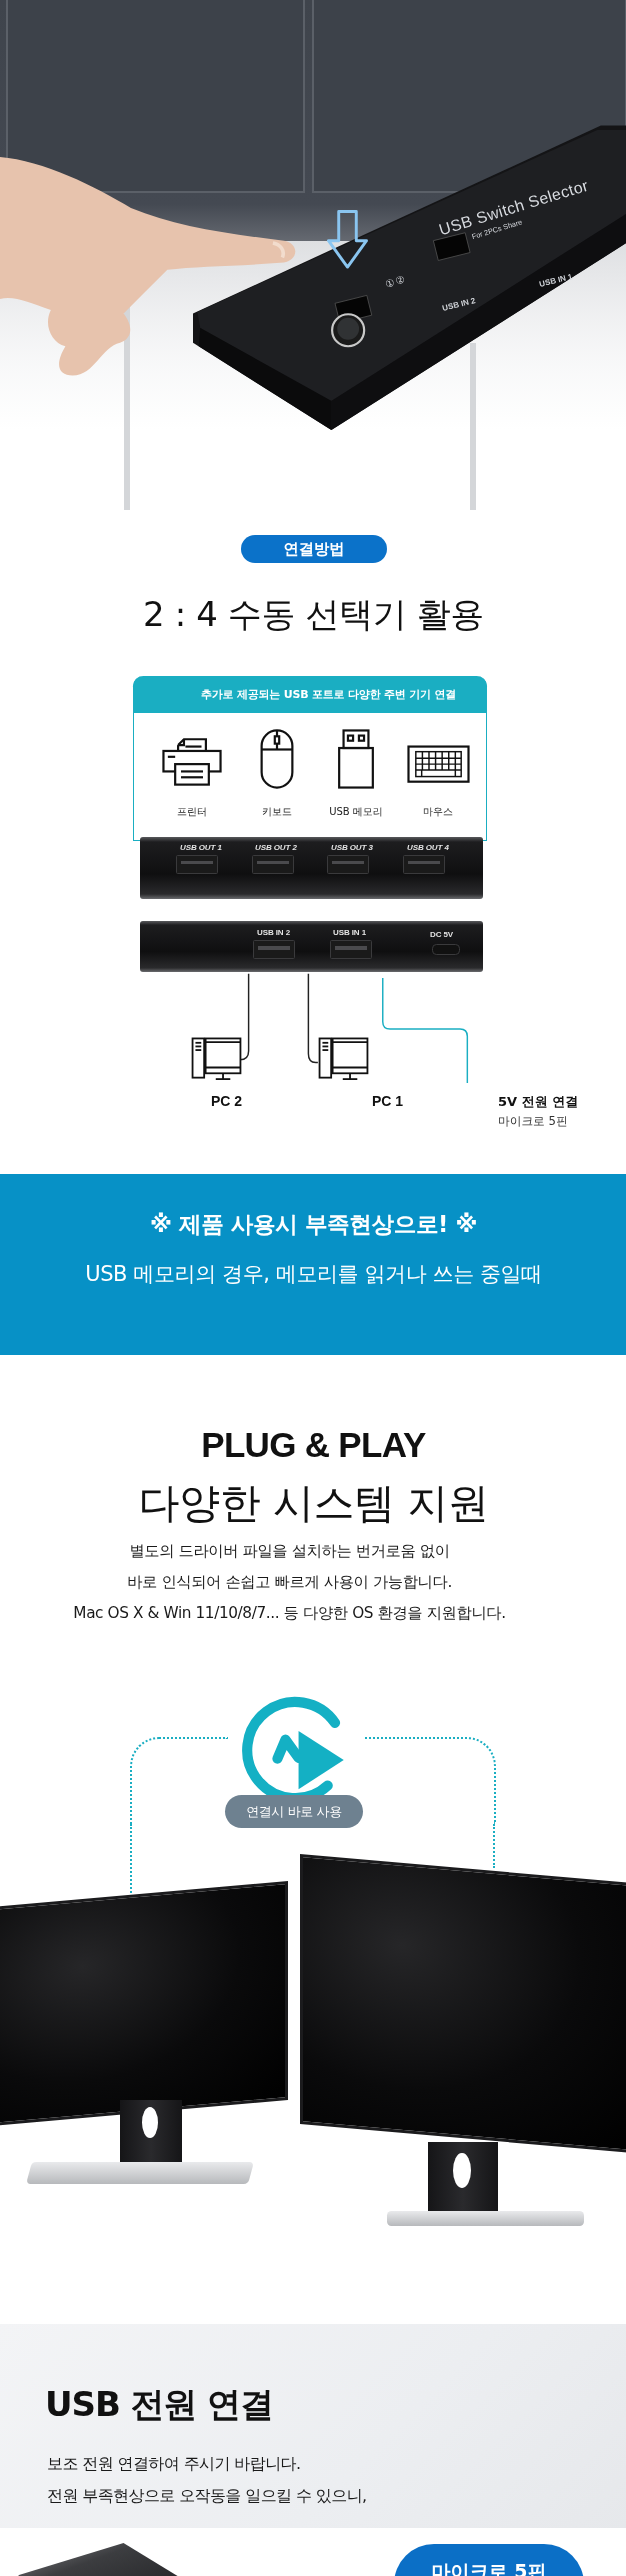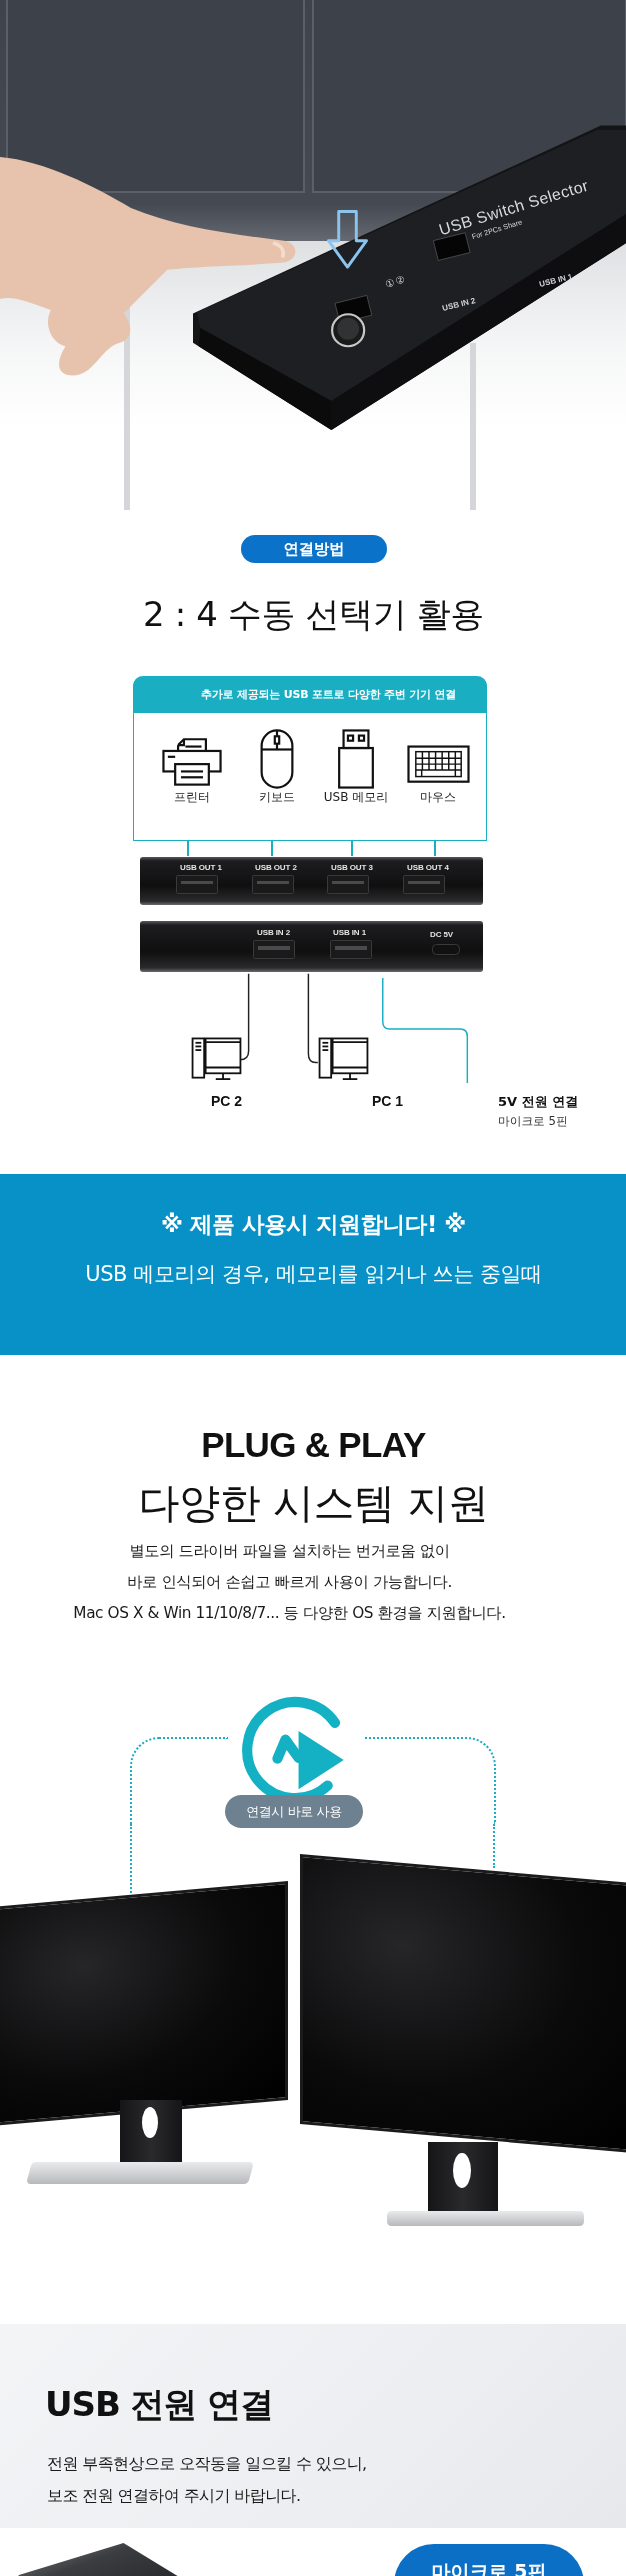--- a/index.html
+++ b/index.html
@@ -28,27 +28,27 @@
   
   .pill-blue { position: absolute; left: 241px; top: 535px; width: 146px; height: 28px; border-radius: 18px;
     background: #0b72c9; color: #fff; font-weight: bold; font-size: 15.3px; display: flex; align-items: center; justify-content: center; }
   .title-1 { position: absolute; left: 0; top: 592px; width: 627px; text-align: center; font-size: 34px; color: #111; font-weight: normal; letter-spacing: -0.4px; }
 
   .diagram-box { position: absolute; left: 133px; top: 676px; width: 354px; height: 165px; border: 1.5px solid #1aaec2; border-radius: 10.2px 10.2px 0 0; border-top: none; background: #fff; }
   .diagram-head { position: absolute; left: 133px; top: 676px; width: 354px; height: 37px; background: #1aaec2; border-radius: 10.2px 10.2px 0 0;
     color: #fff; font-weight: bold; font-size: 11px; display: flex; align-items: center; justify-content: center; letter-spacing: -0.2px; padding-left: 37px; }
   .device { position: absolute; top: 729px; width: 80px; text-align: center; }
   .device svg { display: block; margin: 0 auto; }
-  .device .lbl { display: block; font-size: 12px; color: #222; }
+  .device .lbl { display: block; margin-top: 16px; font-size: 10px; color: #222; }
 
   .conn-line { position: absolute; width: 1.5px; background: #1aaec2; }
 
   .hub { position: absolute; left: 140px; border-radius: 2.9px;
     background: linear-gradient(180deg, #58595c 0%, #1d1d1f 8%, #0f0f10 60%, #2a2a2c 92%, #6a6b6e 100%); }
-  .hub.out { top: 857px; height: 48px; width: 343px; }
+  .hub.out { top: 837px; height: 62px; width: 343px; font-style: italic; }
   .hub.in { top: 921px; height: 51px; width: 343px; }
   .port { position: absolute; width: 42px; height: 19px; border: 1.5px solid #3a3a3c; background: #1a1a1a; border-radius: 1.5px; }
   .port::after { content: ""; position: absolute; left: 4.4px; right: 4.4px; top: 5.1px; height: 3.6px; background: #4a4a4d; }
   .port-text { position: absolute; color: #e4e4e4; font-size: 8px; font-weight: bold; font-family: "Liberation Sans", sans-serif; letter-spacing: -0.1px; }
   .micro { position: absolute; width: 28px; height: 11px; border: 1.5px solid #3a3a3c; border-radius: 4.4px; background: #111; }
 
   .pc { position: absolute; top: 1037px; }
   .pc-label { position: absolute; font-weight: bold; font-size: 14px; color: #111; font-family: "Liberation Sans", sans-serif; }
   .power-label { position: absolute; left: 498px; top: 1093px; font-size: 13px; font-weight: bold; color: #111; }
   .power-sub { position: absolute; left: 498px; top: 1114px; font-size: 11.7px; color: #333; }
@@ -234,21 +234,21 @@
     <line x1="20" y1="42" x2="68" y2="42"></line>
   <line x1="44" y1="50" x2="44" y2="58"></line>
     <line x1="34" y1="58" x2="54" y2="58"></line>
 </svg>
 <div class="pc-label" style="left:211px;top:1093px;">PC 2</div>
 <div class="pc-label" style="left:372px;top:1093px;">PC 1</div>
 <div class="power-label">5V 전원 연결</div>
 <div class="power-sub">마이크로 5핀</div>
 
 <section class="caution">
-  <div class="h">※ 제품 사용시 지원합니다! ※</div>
+  <div class="h">※ 제품 사용시 부족현상으로! ※</div>
   <div class="p">
     <div>USB 메모리의 경우, 메모리를 읽거나 쓰는 중일때</div>
   </div>
 </section>
 
 <h2 class="pp-title">PLUG &amp; PLAY</h2>
 <div class="pp-sub">다양한 시스템 지원</div>
 <div class="pp-desc">
   <div>별도의 드라이버 파일을 설치하는 번거로움 없이</div>
   <div>바로 인식되어 손쉽고 빠르게 사용이 가능합니다.</div>
@@ -276,19 +276,19 @@
 <div class="monitor" style="left:300px;top:1854px;width:327px;height:364px;">
   <div class="screen" style="left:0;top:0;width:335px;height:270px;transform:skewY(5deg);transform-origin:left top;"></div>
   <div class="neck" style="left:128px;top:288px;width:70px;height:77px;"></div>
   <div class="hole" style="left:153px;top:299px;width:17.5px;height:35px;"></div>
   <div class="base" style="left:87px;top:357px;width:197px;height:14.6px;"></div>
 </div>
 
 <section class="power-sec">
   <h2 class="h">USB 전원 연결</h2>
   <div class="p">
+    <div>보조 전원 연결하여 주시기 바랍니다.</div>
     <div>전원 부족현상으로 오작동을 일으킬 수 있으니,</div>
-    <div>보조 전원 연결하여 주시기 바랍니다.</div>
   </div>
   <div class="dev"></div>
 </section>
 <div class="pill-blue-2">마이크로 5핀</div>
 
 
 </body></html>

